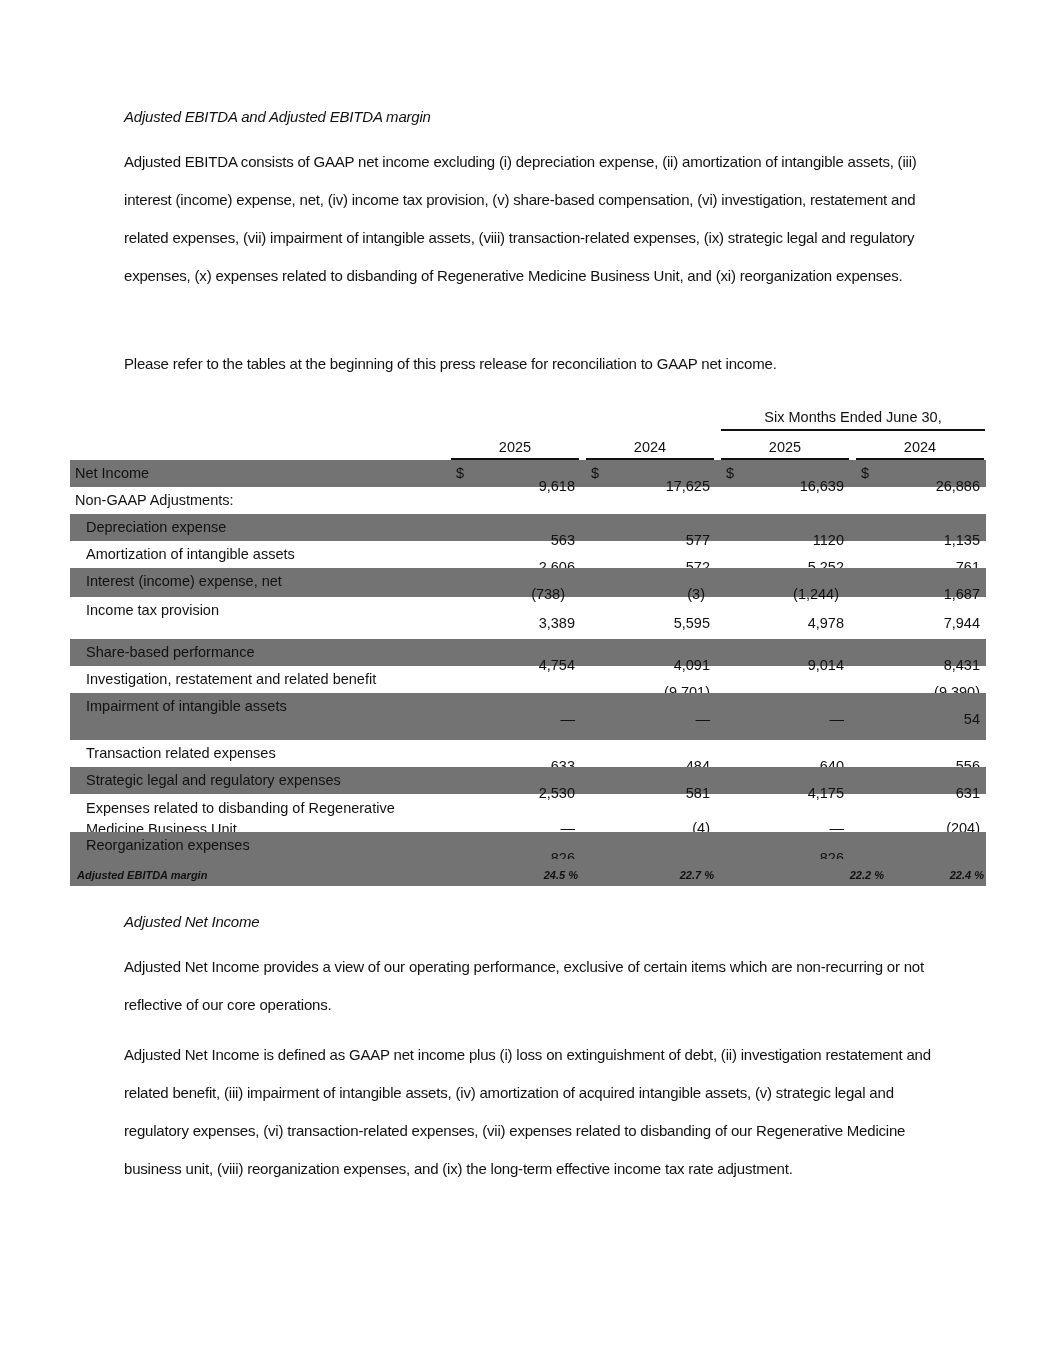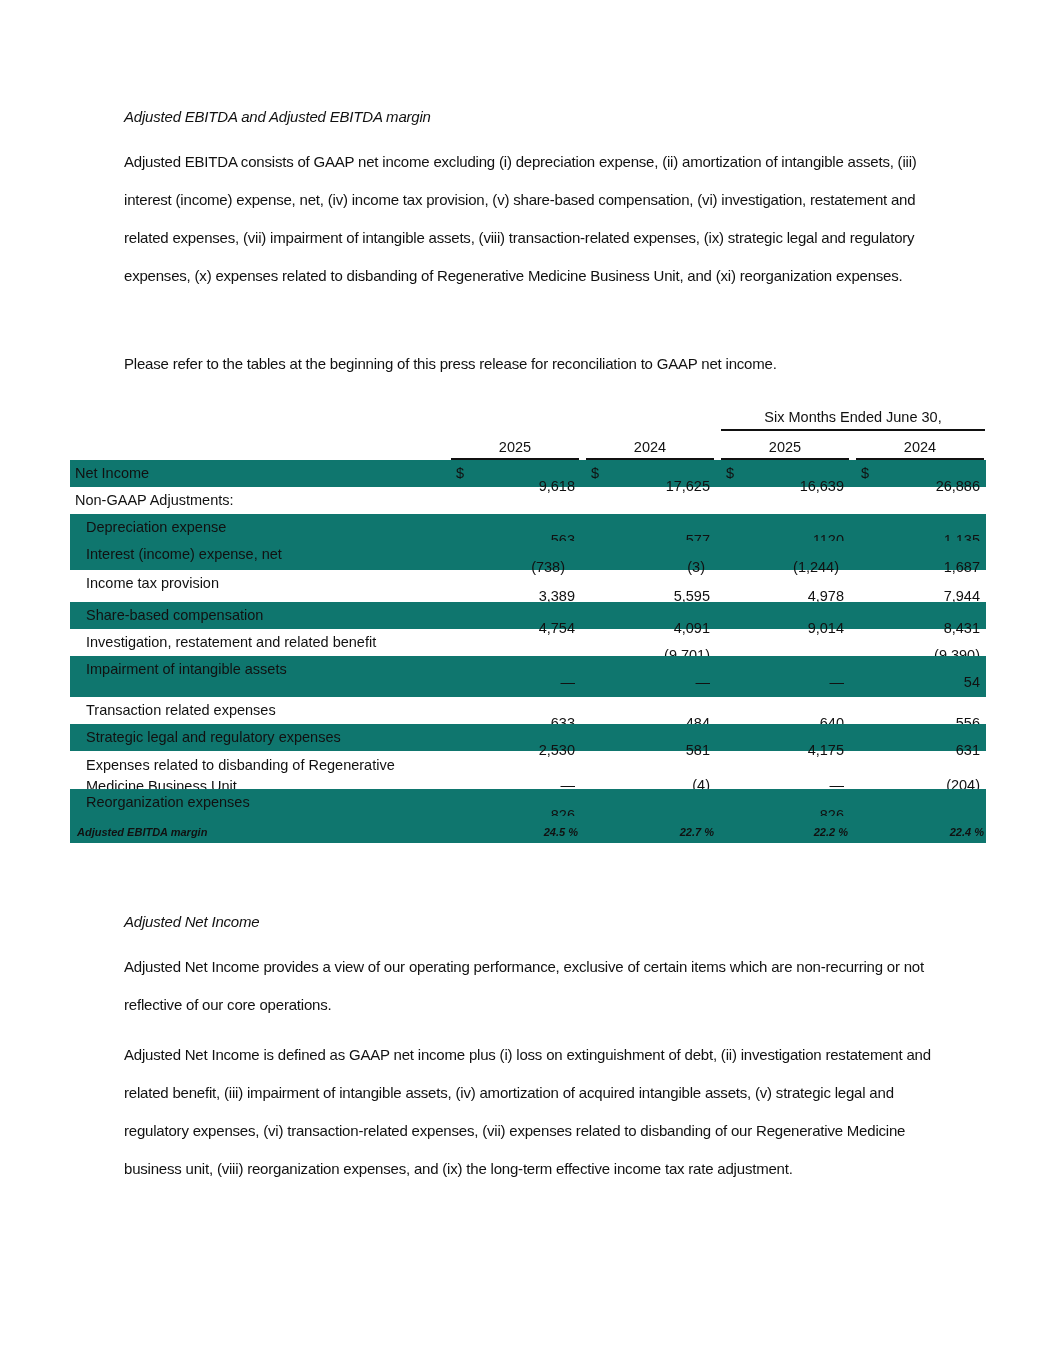--- a/index.html
+++ b/index.html
@@ -11,21 +11,21 @@
     .heading-italic { font-style: italic; }
     .para { line-height: 38px; margin: 0; }
 
     #h1 { top: 108px; }
     #p1 { top: 143px; }
     #p2 { top: 345px; }
 
     
     .tbl { position: absolute; left: 70px; width: 916px; top: 404px; font-size: 14.5px; }
     .tr { position: relative; height: 27px; }
-    .tr.shade { background: #0f766e; }
+    .tr.shade { background: #737373; }
     .tr .lab { position: absolute; left: 5px; top: 5px; white-space: nowrap; }
     .tr .lab.ind { left: 16px; }
     .cell { position: absolute; top: 18px; text-align: right; white-space: nowrap; }
     .dollar { position: absolute; top: 5px; }
 
     
     .c0 { left: 381px; width: 124px; }
     .c1 { left: 516px; width: 124px; }
     .c2 { left: 650px; width: 124px; }
     .c3 { left: 786px; width: 124px; }
@@ -89,49 +89,56 @@
     <span class="lab">Non-GAAP Adjustments:</span>
   </div>
 
   <div class="tr shade">
     <span class="lab ind">Depreciation expense</span>
     <span class="cell c0">563</span>
     <span class="cell c1">577</span>
     <span class="cell c2">1120</span>
     <span class="cell c3">1,135</span>
   </div>
+  <div class="tr">
+    <span class="lab ind">Amortization of intangible assets</span>
+    <span class="cell c0">2,606</span>
+    <span class="cell c1">572</span>
+    <span class="cell c2">5,252</span>
+    <span class="cell c3">761</span>
+  </div>
   <div class="tr shade" style="height:29px">
     <span class="lab ind">Interest (income) expense, net</span>
     <span class="cell c0" style="left:371px">(738)</span>
     <span class="cell c1" style="left:511px">(3)</span>
     <span class="cell c2" style="left:645px">(1,244)</span>
     <span class="cell c3">1,687</span>
   </div>
-  <div class="tr" style="height:32px">
+  <div class="tr" style="height:42px">
     <span class="lab ind">Income tax provision</span>
     <span class="cell c0">3,389</span>
     <span class="cell c1">5,595</span>
     <span class="cell c2">4,978</span>
     <span class="cell c3">7,944</span>
   </div>
   <div class="tr shade">
-    <span class="lab ind">Share-based compensation</span>
+    <span class="lab ind">Share-based performance</span>
     <span class="cell c0">4,754</span>
     <span class="cell c1">4,091</span>
     <span class="cell c2">9,014</span>
     <span class="cell c3">8,431</span>
   </div>
   <div class="tr">
     <span class="lab ind">Investigation, restatement and related benefit</span>
     <span class="cell c0">—</span>
     <span class="cell c1">(9,701)</span>
     <span class="cell c2">—</span>
     <span class="cell c3">(9,390)</span>
   </div>
-  <div class="tr shade" style="height:41px">
+  <div class="tr shade" style="height:47px">
     <span class="lab ind">Impairment of intangible assets</span>
     <span class="cell c0">—</span>
     <span class="cell c1">—</span>
     <span class="cell c2">—</span>
     <span class="cell c3">54</span>
   </div>
   <div class="tr">
     <span class="lab ind">Transaction related expenses</span>
     <span class="cell c0">633</span>
     <span class="cell c1">484</span>
@@ -158,20 +165,20 @@
     <span class="cell c1">—</span>
     <span class="cell c2">826</span>
     <span class="cell c3">—</span>
   </div>
 
 
   <div class="tr shade margin-row">
     <span class="lab" style="left:7px">Adjusted EBITDA margin</span>
     <span class="cell c0" style="left:384px">24.5 %</span>
     <span class="cell c1" style="left:520px">22.7 %</span>
-    <span class="cell c2" style="left:654px">22.2 %</span>
+    <span class="cell c2" style="left:690px">22.2 %</span>
     <span class="cell c3" style="left:790px">22.4 %</span>
   </div>
 </div>
 
 <div class="text-block heading-italic" id="h2">Adjusted Net Income</div>
 <p class="text-block para" id="p3">Adjusted Net Income provides a view of our operating performance, exclusive of certain items which are non-recurring or not reflective of our core operations.</p>
 <p class="text-block para" id="p4">Adjusted Net Income is defined as GAAP net income plus (i) loss on extinguishment of debt, (ii) investigation restatement and related benefit, (iii) impairment of intangible assets, (iv) amortization of acquired intangible assets, (v) strategic legal and regulatory expenses, (vi) transaction-related expenses, (vii) expenses related to disbanding of our Regenerative Medicine business unit, (viii) reorganization expenses, and (ix) the long-term effective income tax rate adjustment.</p>
 
 </body></html>

